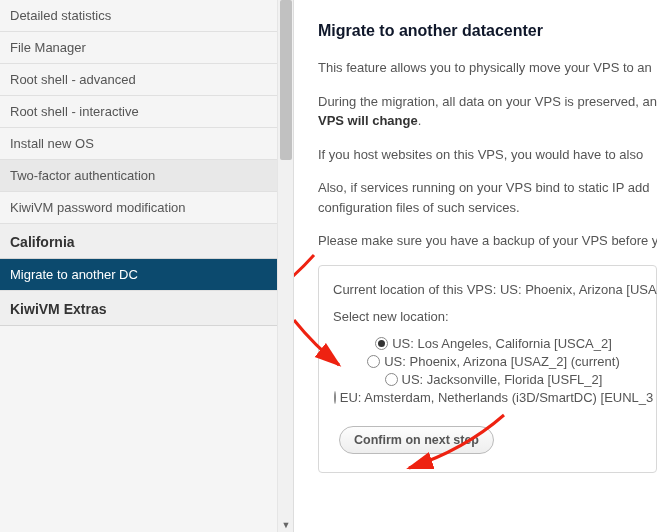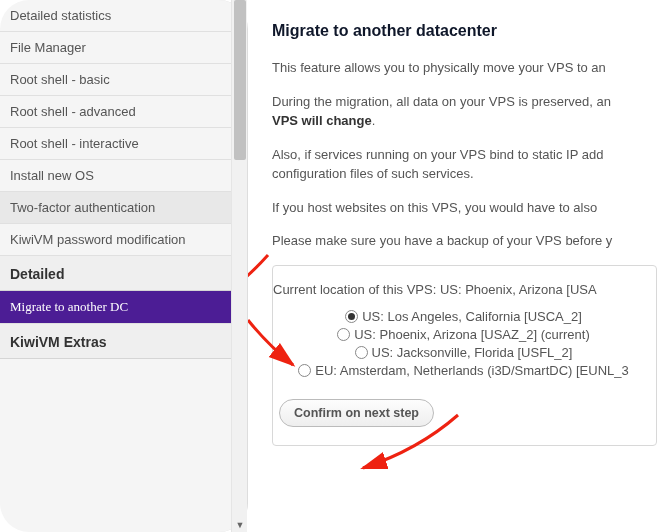--- a/index.html
+++ b/index.html
@@ -8,25 +8,24 @@
     font-size: 13px;
     color: #444;
     background: #fff;
     width: 657px;
     height: 532px;
     overflow: hidden;
     position: relative;
   }
   .layout { display: flex; height: 100%; }
   .sidebar {
-    width: 248px;
+    width: 294px;
     background: #f5f5f5;
     border-right: 1px solid #ddd;
     position: relative;
-    border-radius: 29px;
   }
   .sidebar-scroll {
     height: 100%;
     overflow: hidden;
   }
   .scrollbar {
     position: absolute;
     top: 0;
     right: 0;
     width: 16px;
@@ -56,23 +55,22 @@
   .scroll-arrow.up { top: 0; }
   .scroll-arrow.down { bottom: 0; }
   .menu-item {
     padding: 8px 10px;
     border-bottom: 1px solid #e0e0e0;
     color: #555;
     cursor: pointer;
     font-size: 13px;
   }
   .menu-item.active {
-    background: #4c1d95;
+    background: #0c4a6e;
     color: #fff;
-    font-family: Liberation Serif, serif;
   }
   .menu-item.hover {
     background: #e8e8e8;
   }
   .menu-header {
     padding: 10px 10px 8px 10px;
     font-weight: bold;
     color: #333;
     font-size: 14px;
     border-bottom: 1px solid #d5d5d5;
@@ -94,21 +92,21 @@
     color: #555;
     font-size: 13px;
     line-height: 1.5;
     margin-bottom: 14px;
     white-space: nowrap;
   }
   .para strong { color: #333; }
   .box {
     border: 1px solid #d8d8d8;
     border-radius: 4px;
-    padding: 16px 16px 18px 0;
+    padding: 16px 16px 18px 14px;
     margin-top: 4px;
   }
   .box .line {
     font-size: 13px;
     color: #555;
     margin-bottom: 12px;
     white-space: nowrap;
   }
   .radio-row {
     display: flex;
@@ -157,56 +155,56 @@
 </style>
 </head>
 <body>
 
 <div class="layout">
   <div class="sidebar">
     <div class="sidebar-scroll">
       <div id="menu-a">
           <div class="menu-item">Detailed statistics</div>
           <div class="menu-item">File Manager</div>
-          <div class="menu-item">Root shell - basic</div>
           <div class="menu-item">Root shell - advanced</div>
           <div class="menu-item">Root shell - interactive</div>
           <div class="menu-item">Install new OS</div>
           <div class="menu-item hover">Two-factor authentication</div>
           <div class="menu-item">KiwiVM password modification</div>
         </div>
-      <div class="menu-header">Detailed</div>
+      <div class="menu-header">California</div>
       <div id="menu-b">
           <div class="menu-item active">Migrate to another DC</div>
         </div>
       <div class="menu-header">KiwiVM Extras</div>
     </div>
     <div class="scrollbar">
       <div class="scroll-arrow up">▲</div>
       <div class="scrollbar-thumb"></div>
       <div class="scroll-arrow down">▼</div>
     </div>
   </div>
 
   <div class="main">
     <h2 class="title">Migrate to another datacenter</h2>
     <div class="para">This feature allows you to physically move your VPS to an</div>
     <div class="para">
       <span>During the migration, all data on your VPS is preserved, an</span><br>
       <strong>VPS will change</strong><span>.</span>
     </div>
+    <div class="para">If you host websites on this VPS, you would have to also</div>
     <div class="para">
       <span>Also, if services running on your VPS bind to static IP add</span><br>
       <span>configuration files of such services.</span>
     </div>
-    <div class="para">If you host websites on this VPS, you would have to also</div>
     <div class="para">Please make sure you have a backup of your VPS before y</div>
 
     <div class="box">
       <div class="line">Current location of this VPS: US: Phoenix, Arizona [USA</div>
+      <div class="line">Select new location:</div>
       <div id="radios">
           <div class="radio-row">
             <span class="radio selected"></span>
             <span>US: Los Angeles, California [USCA_2]</span>
           </div>
           <div class="radio-row">
             <span class="radio"></span>
             <span>US: Phoenix, Arizona [USAZ_2] (current)</span>
           </div>
           <div class="radio-row">

